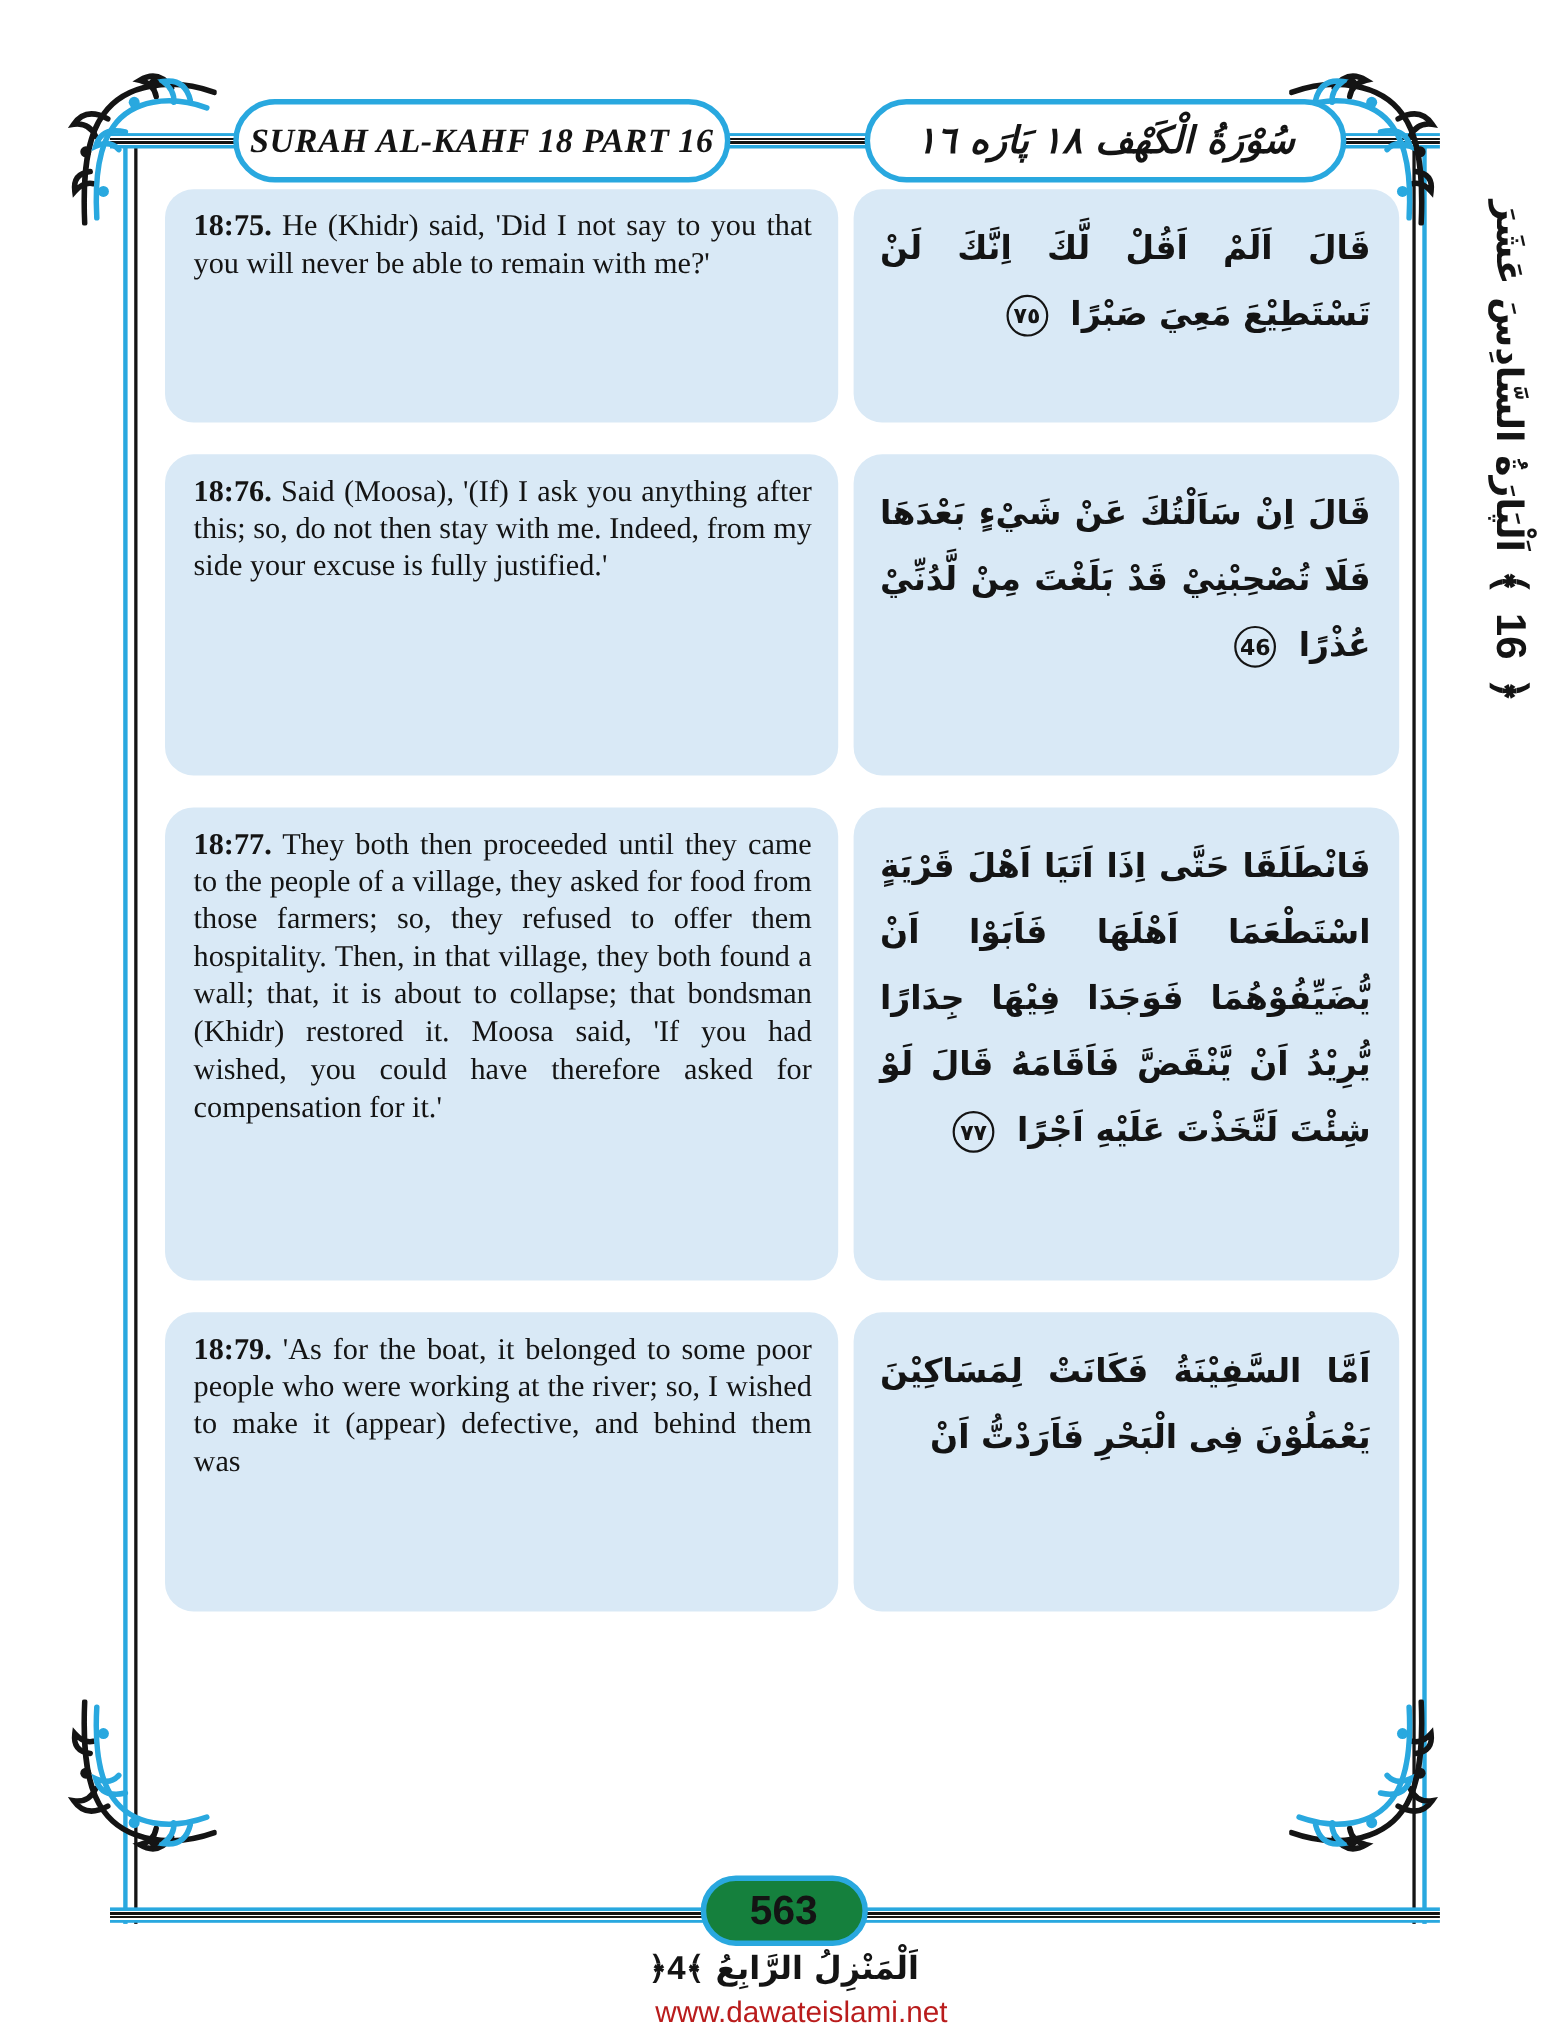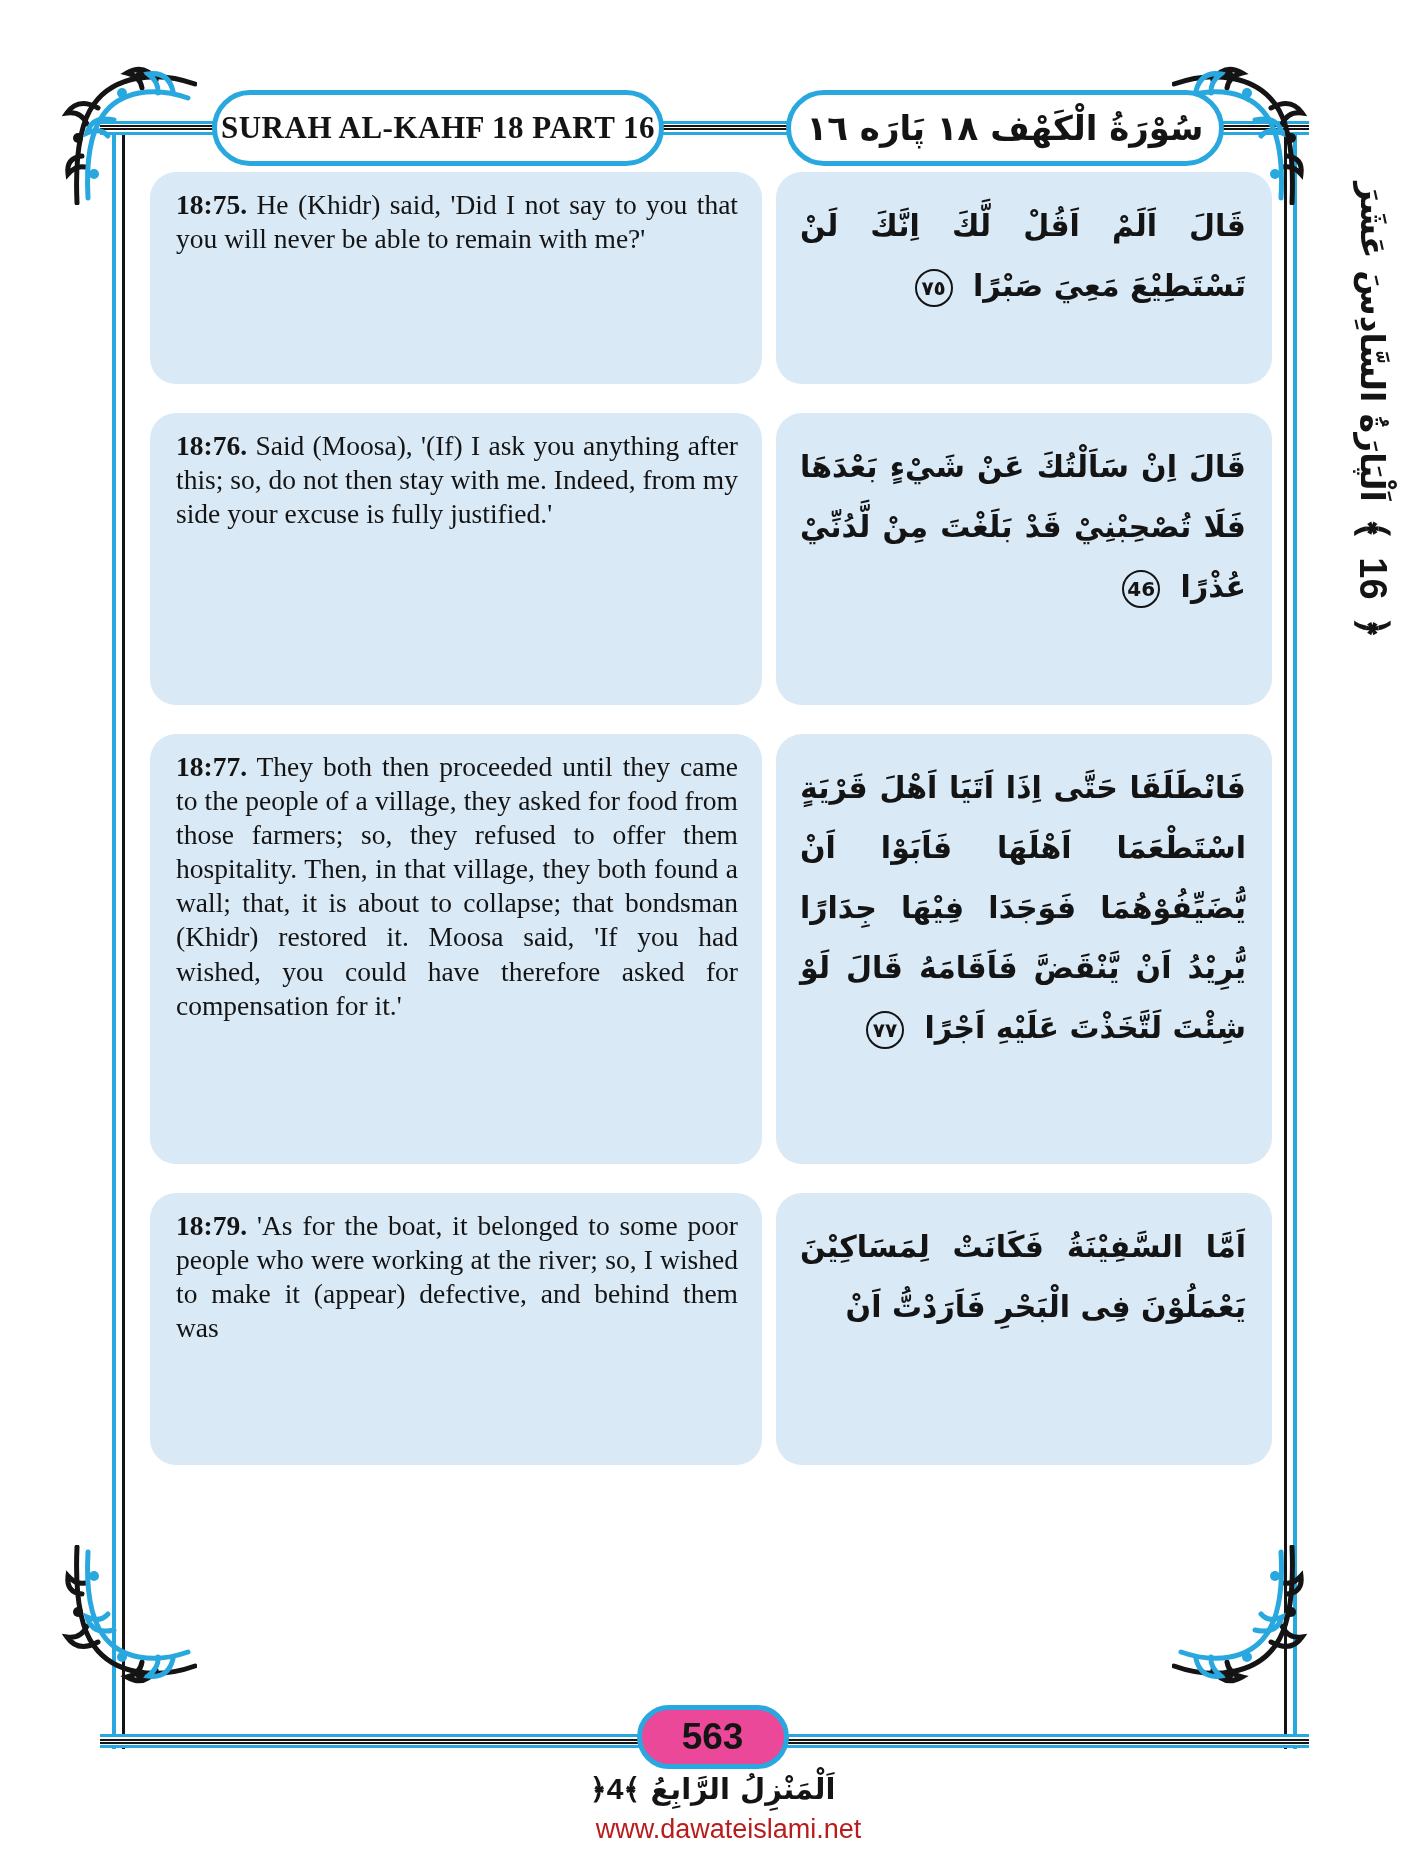--- a/index.html
+++ b/index.html
@@ -42,21 +42,21 @@
   .corner{position:absolute;width:145px;height:145px;z-index:3;}
   .corner.tl{left:52px;top:60px;}
   .corner.tr{right:108px;top:60px;transform:scaleX(-1);}
   .corner.bl{left:52px;top:1545px;transform:scaleY(-1);}
   .corner.br{right:108px;top:1545px;transform:scale(-1,-1);}
 
   
   .pill{
     position:absolute;top:90px;height:76px;z-index:4;
     background:#fff;border:5px solid var(--blue);border-radius:40px;
-    display:flex;align-items:center;justify-content:center;
+    display:flex;align-items:center;justify-content:center;font-style:italic;
   }
   .pill.en{left:212px;width:452px;
     font-weight:bold;font-size:31px;letter-spacing:.5px;
     font-family:"Liberation Serif",serif;}
   .pill.ar{left:786px;width:438px;
     font-family:"DejaVu Sans",sans-serif;font-weight:bold;font-size:34px;direction:rtl;}
 
   
   .side-marker{
     position:absolute;left:1396px;top:182px;z-index:2;
@@ -96,21 +96,21 @@
     display:inline-flex;align-items:center;justify-content:center;
     width:38px;height:38px;margin:0 10px;
     border:2.5px solid var(--ink);border-radius:50%;
     font-size:20px;line-height:1;vertical-align:middle;
   }
 
   
   .page-pill{
     position:absolute;top:1705px;left:50%;transform:translateX(-50%);
     width:152px;height:64px;z-index:4;
-    background:#ec4899;border:5px solid var(--blue);border-radius:34px;
+    background:#15803d;border:5px solid var(--blue);border-radius:34px;
     display:flex;align-items:center;justify-content:center;
     font-family:"Liberation Sans",sans-serif;font-weight:bold;font-size:37px;
   }
   .manzil{
     position:absolute;top:1772px;left:0;width:100%;text-align:center;
     direction:rtl;
     font-family:"DejaVu Sans",sans-serif;font-weight:bold;font-size:29px;
   }
   .manzil .mz-num{font-family:"Liberation Sans",sans-serif;font-size:30px;}
   .website{

